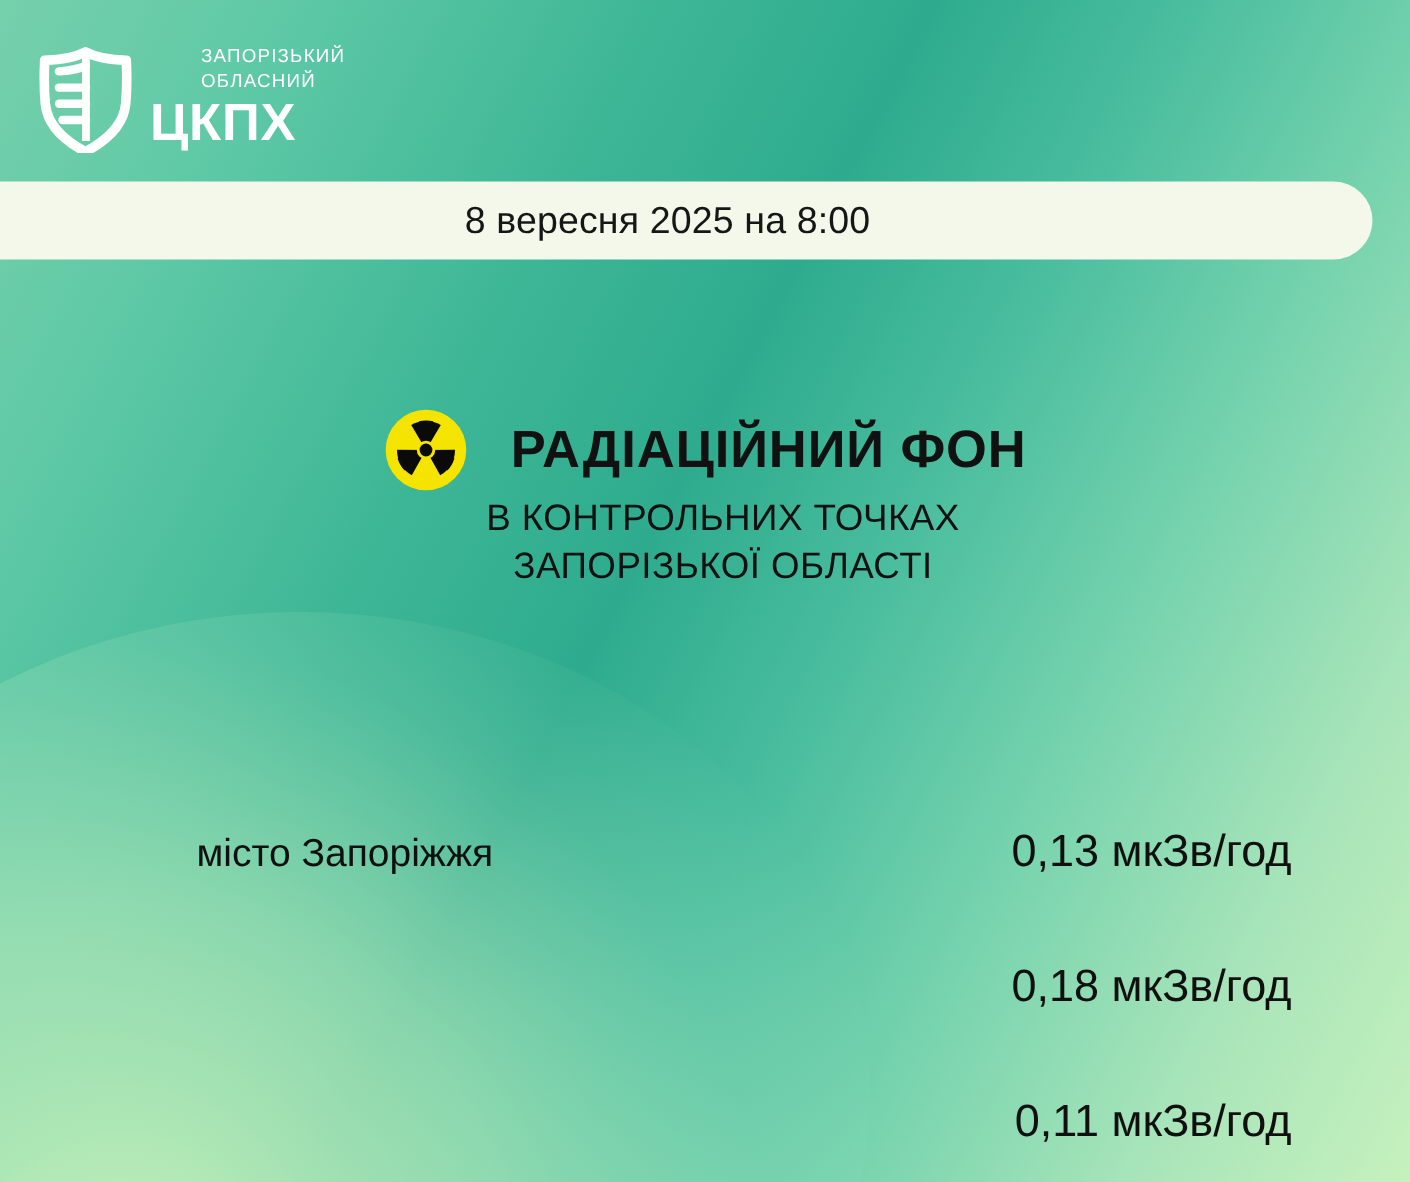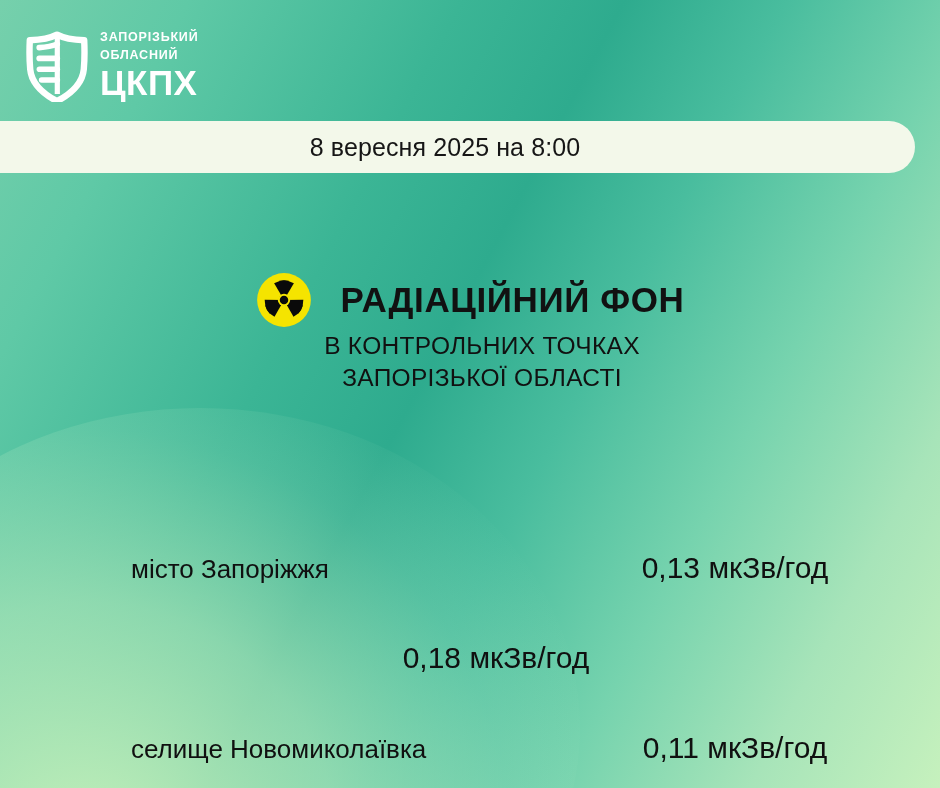--- a/index.html
+++ b/index.html
@@ -59,24 +59,25 @@
     left: 26px;
     display: flex;
     align-items: center;
     gap: 12px;
   }
   .brand-mark { width: 62px; height: 74px; display: block; flex: none; }
   .brand-text { color: #ffffff; line-height: 1; }
   .brand-line1,
   .brand-line2 {
     font-size: 12.5px;
-    font-weight: 700;
+    font-weight: 400;
     letter-spacing: 0.8px;
     line-height: 1.32;
     white-space: nowrap;
+    margin-left: 34px;
   }
   .brand-abbr {
     font-size: 35px;
     font-weight: 700;
     letter-spacing: 0.5px;
     line-height: 1.05;
     margin-top: 2px;
     white-space: nowrap;
   }
 
@@ -143,21 +144,21 @@
   }
   .reading-place {
     flex: none;
     width: 478px;
     font-size: 26px;
     color: #101010;
     white-space: nowrap;
   }
   .reading-value {
     flex: 1;
-    text-align: center;
+    text-align: right;
     font-size: 30px;
     color: #101010;
     white-space: nowrap;
   }
 </style>
 </head>
 <body>
 
 <div id="poster">
 
@@ -212,19 +213,18 @@
     <div class="reading-row">
       <span class="reading-place">місто Запоріжжя</span>
       <span class="reading-value">0,13 мкЗв/год</span>
     </div>
 
     <div class="reading-row">
       <span class="reading-value">0,18 мкЗв/год</span>
     </div>
 
     <div class="reading-row">
-      <span class="reading-place">селище Новомиколаївка</span>
       <span class="reading-value">0,11 мкЗв/год</span>
     </div>
 
   </div>
 
 </div>
 
 </body></html>

